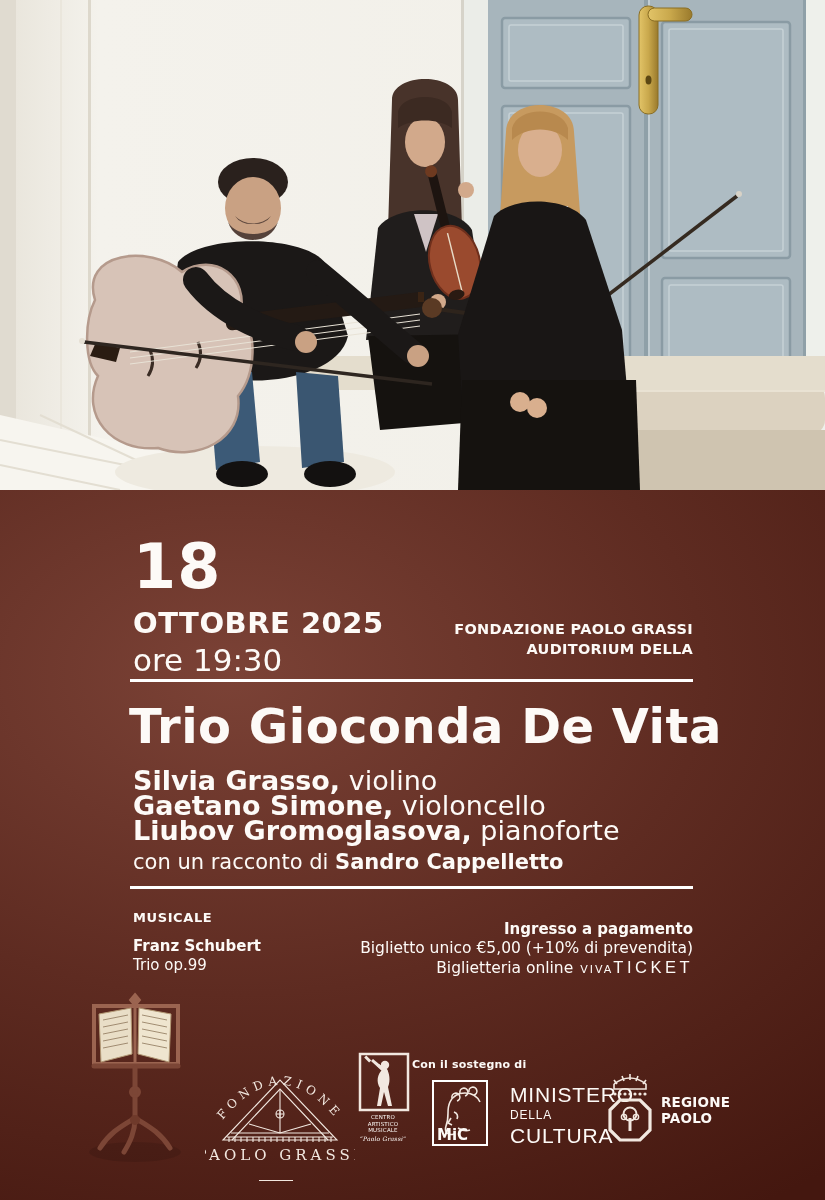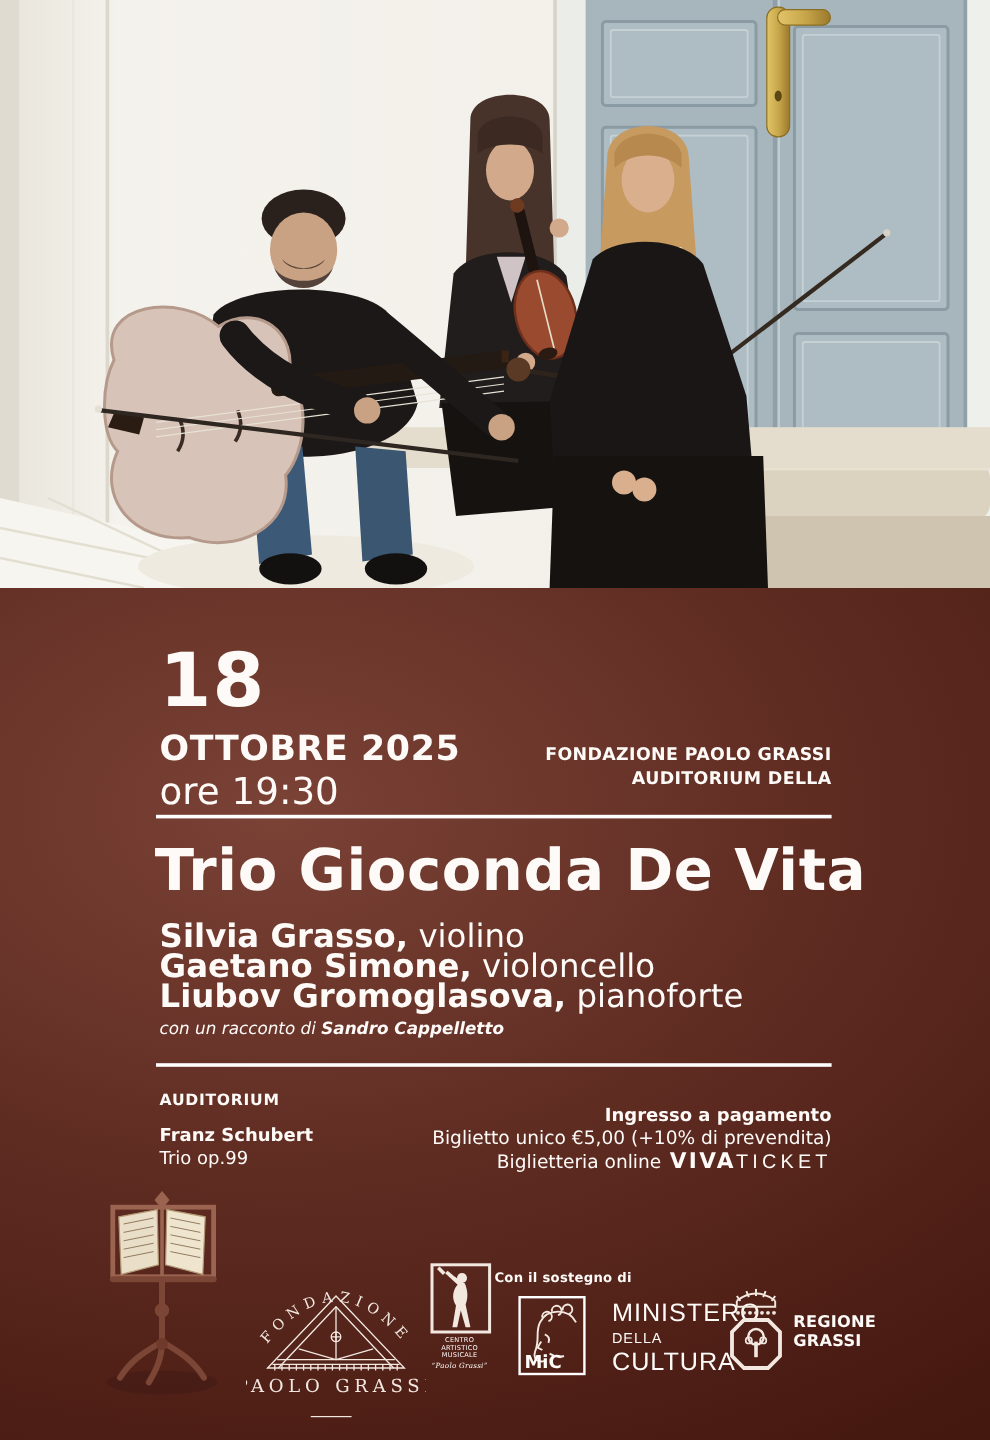--- a/index.html
+++ b/index.html
@@ -15,28 +15,28 @@
   }
   .abs{position:absolute;}
   .day{font-size:62px;font-weight:700;line-height:1;letter-spacing:1px;}
   .month{font-size:29px;font-weight:700;margin-top:8px;letter-spacing:.5px;}
   .time{font-size:31px;font-weight:400;margin-top:2px;}
   .venue{right:132px;top:130px;text-align:right;font-size:14.5px;font-weight:700;line-height:1.35;letter-spacing:.3px;}
   .rule{left:130px;width:563px;height:3px;background:#ffffff;}
   .title{left:129px;top:208px;font-size:48px;font-weight:700;letter-spacing:.5px;white-space:nowrap;}
   .performers{left:133px;top:278px;font-size:27px;line-height:25px;}
   .performers b{font-weight:700;}
-  .narration{left:133px;top:360px;font-size:14px;font-style:italic;}
+  .narration{left:133px;top:360px;font-size:21px;}
   .narration b{font-weight:700;}
   .programma{left:133px;top:420px;font-size:13px;font-weight:600;letter-spacing:.6px;}
   .program-piece{left:133px;top:447px;font-size:15px;line-height:19px;}
   .program-piece b{font-weight:700;}
   .tickets{right:132px;top:430px;text-align:right;font-size:15.5px;line-height:19px;}
   .tickets .t1{font-weight:700;font-size:15px;}
-  .brand-viva{font-weight:700;letter-spacing:2px;font-size:18px;}
+  .brand-viva{font-weight:400;letter-spacing:2px;font-size:11px;}
   .brand-ticket{font-weight:400;letter-spacing:3.5px;font-size:16.5px;font-family:"Liberation Sans",sans-serif;}
   .online{margin-right:7px;}
   .sostegno{left:412px;top:568px;font-size:11px;font-weight:700;letter-spacing:.2px;}
   .mic-box{left:432px;top:590px;width:56px;height:66px;border:2.5px solid #fff;box-sizing:border-box;}
   .mic-sigla{position:absolute;left:3px;bottom:0px;font-size:15px;font-weight:700;}
   .ministero{left:510px;top:593px;font-weight:400;font-family:"Liberation Sans",sans-serif;}
   .ministero .l1,.ministero .l3{font-size:21px;letter-spacing:.8px;line-height:24px;}
   .ministero .l2{font-size:12px;letter-spacing:.8px;line-height:17px;}
   .regione-text{left:661px;top:604px;font-size:13.5px;font-weight:700;line-height:16px;letter-spacing:.2px;}
   .centro-text{left:352px;top:624px;width:62px;text-align:center;font-size:5.5px;line-height:6.5px;letter-spacing:.2px;}
@@ -216,21 +216,21 @@
       </div>
     </div>
 
     <div class="abs narration">
       <span>con un racconto di</span>
       <b>Sandro Cappelletto</b>
     </div>
 
     <div class="abs rule" style="top:396px;"></div>
 
-    <div class="abs programma">AUDITORIUM</div>
+    <div class="abs programma">MUSICALE</div>
     <div class="abs program-piece">
       <b>Franz Schubert</b><br>
       <span>Trio op.99</span>
     </div>
 
     <div class="abs tickets">
       <div class="t1">Ingresso a pagamento</div>
       <div>Biglietto unico €5,00 (+10% di prevendita)</div>
       <div>
         <span class="online">Biglietteria online</span><span class="brand-viva">VIVA</span><span class="brand-ticket">TICKET</span>
@@ -341,17 +341,17 @@
       <polygon points="14,26 34,26 44,36 44,56 34,66 14,66 4,56 4,36" fill="none" stroke="#f2e8e0" stroke-width="3.2"></polygon>
       <g>
         <rect x="22.5" y="44" width="3" height="13" fill="#f2e8e0"></rect>
         <circle cx="24" cy="40" r="6.5" fill="none" stroke="#f2e8e0" stroke-width="2"></circle>
         <circle cx="18" cy="43" r="2.6" fill="none" stroke="#f2e8e0" stroke-width="1.4"></circle>
         <circle cx="30" cy="43" r="2.6" fill="none" stroke="#f2e8e0" stroke-width="1.4"></circle>
       </g>
     </svg>
     <div class="abs regione-text">
       <div>REGIONE</div>
-      <div>GRASSI</div>
+      <div>PAOLO</div>
     </div>
 
   </div>
 </div>
 
 </body></html>

